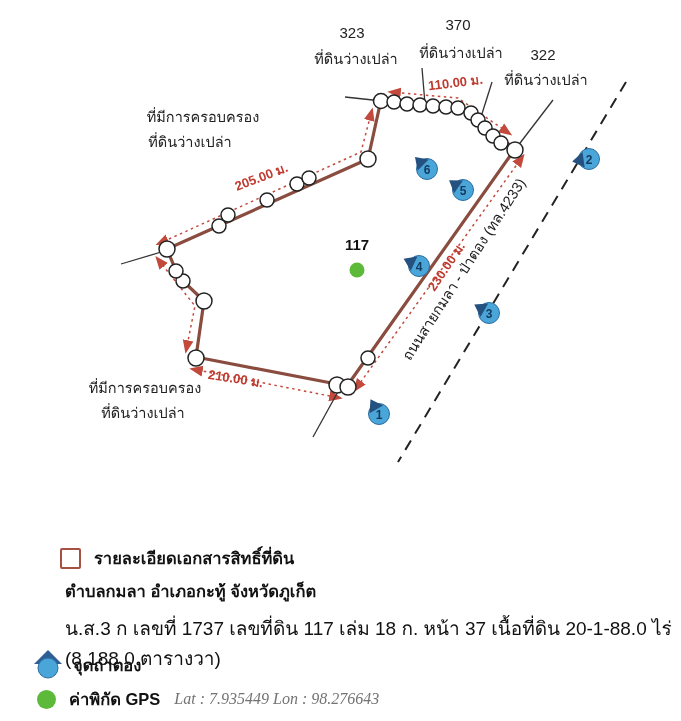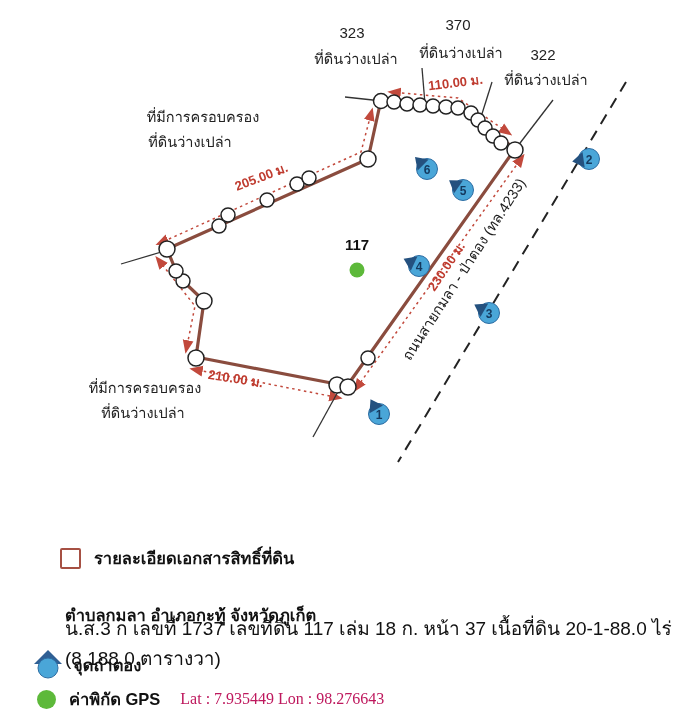--- a/index.html
+++ b/index.html
@@ -11,21 +11,21 @@
   .map-label{font-size:14.5px;fill:#222;}
   .lot-number{font-size:15px;fill:#222;}
   .dim-label{font-size:13px;font-weight:bold;fill:#bf3b2f;}
   .road-label{font-size:14.5px;fill:#1b1b1b;}
   .parcel-number{font-size:15px;font-weight:bold;fill:#111;}
   .marker-num{font-size:12px;font-weight:bold;fill:#14395e;}
   .legend{position:absolute;left:0;top:536px;width:681px;}
   .legend-row{position:absolute;display:flex;align-items:center;}
   .legend-text-b{font-size:16.5px;font-weight:bold;color:#111;}
   .legend-text{font-size:19px;color:#111;}
-  .gps-value{font-family:"Liberation Serif","DejaVu Serif",serif;font-size:16px;color:#be185d;margin-left:20px;}
+  .gps-value{font-family:"Liberation Serif","DejaVu Serif",serif;font-size:16px;color:#737373;margin-left:14px;font-style:italic;}
   .legend-square{width:17px;height:17px;border:2.5px solid #a65043;border-radius:2px;background:#fff;}
 </style>
 </head>
 <body>
 
 <div class="stage">
 
   <svg width="681" height="530" viewBox="0 0 681 530">
     <defs>
       <marker id="arr" viewBox="0 0 10 8" refX="8" refY="4" markerWidth="9" markerHeight="8" orient="auto-start-reverse">
@@ -144,21 +144,21 @@
         </g>
       </g>
   </svg>
 
   
   <div class="legend">
     <div class="legend-row" style="left:36px;top:9px;padding-left:24px;">
       <div class="legend-square"></div>
       <div class="legend-text-b" style="margin-left:13px;">รายละเอียดเอกสารสิทธิ์ที่ดิน</div>
     </div>
-    <div class="legend-row" style="left:65px;top:42px;margin-top:24px;">
+    <div class="legend-row" style="left:65px;top:42px;">
       <div class="legend-text-b">ตำบลกมลา อำเภอกะทู้ จังหวัดภูเก็ต</div>
     </div>
     <div class="legend-row" style="left:65px;top:77px;">
       <div class="legend-text">น.ส.3 ก เลขที่ 1737 เลขที่ดิน 117 เล่ม 18 ก. หน้า 37 เนื้อที่ดิน 20-1-88.0 ไร่ (8,188.0 ตารางวา)</div>
     </div>
     <div class="legend-row" style="left:33px;top:113px;">
       <svg width="30" height="32" viewBox="0 0 30 32">
         <polygon points="1,15 29,15 15,1" fill="#2f5f94"></polygon>
         <circle cx="15" cy="19" r="10" fill="#4aa6d8" stroke="#2d6da3" stroke-width="1"></circle>
       </svg>

